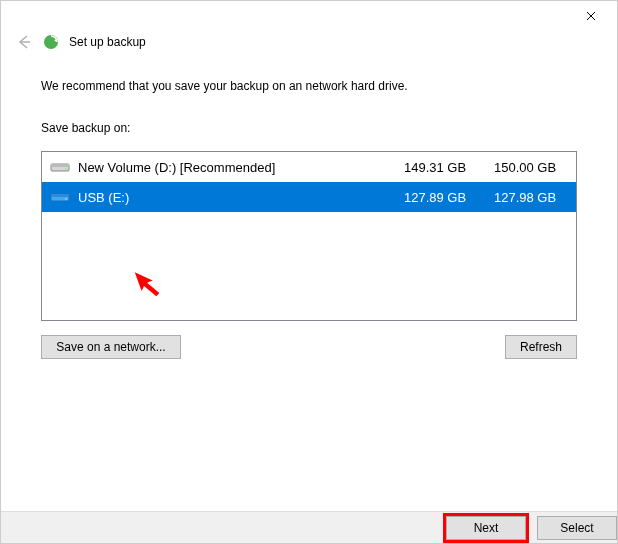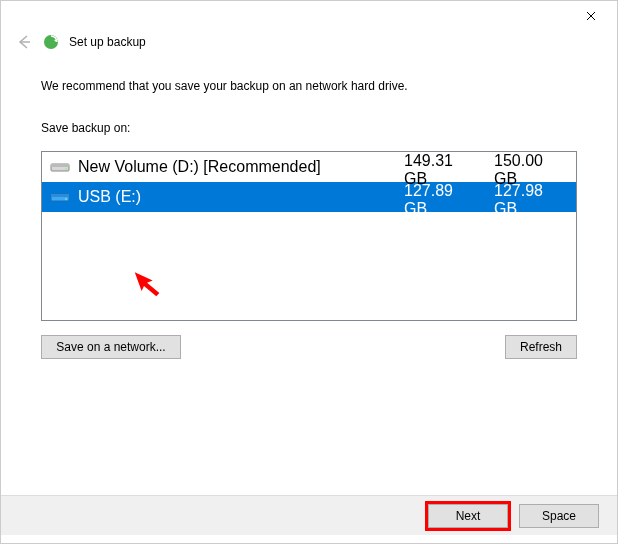--- a/index.html
+++ b/index.html
@@ -73,22 +73,23 @@
     border-right: 1px solid #e5e5e5;
     height: 100%;
     display: flex;
     align-items: center;
   }
   .col-dest { flex: 1 1 auto; }
   .col-free { width: 90px; }
   .col-total { width: 90px; border-right: none !important; }
   .trow {
     display: flex;
+    align-items: center;
     height: 30px;
-    font-size: 16px;
+    font-size: 13px;
   }
   .trow .cell { padding: 0 8px; }
   .trow .cell-dest { flex: 1 1 auto; display: flex; align-items: center; gap: 8px; }
   .trow .cell-free { width: 90px; }
   .trow .cell-total { width: 90px; }
   .trow.selected { background: #0078d7; color: #fff; }
   .drive-icon { width: 20px; height: 14px; display: flex; align-items: center; justify-content: center; }
   .btnrow {
     display: flex;
     justify-content: space-between;
@@ -98,29 +99,28 @@
     background: #e1e1e1;
     border: 1px solid #adadad;
     height: 24px;
     font-family: inherit;
     font-size: 12px;
     cursor: pointer;
     padding: 0 14px;
   }
   .footer {
     position: absolute;
-    left: 0; right: 0; bottom: 8px;
-    height: 40px;
+    left: 0; right: 0; bottom: 0;
+    height: 32px;
     background: #f0f0f0;
     border-top: 1px solid #ddd;
     display: flex;
     align-items: center;
     justify-content: flex-end;
     gap: 8px;
-    padding-right: 18px;
   }
   .footer .btn { width: 80px; }
   .next-hl {
     border: 3px solid #ff0000;
   }
   .pointer-arrow {
     position: absolute;
     left: 130px;
     top: 262px;
     pointer-events: none;
@@ -199,14 +199,14 @@
 
 <svg class="pointer-arrow" width="40" height="40" viewBox="0 0 40 40">
   <defs></defs>
   <polygon points="6,6 20,20 14,20 22,34 18,36 10,22 6,26" fill="#ff0000" transform="rotate(-20 14 14)"></polygon>
 </svg>
 
 <div class="footer">
   <span class="next-hl" style="display:inline-flex;">
     <button class="btn">Next</button>
   </span>
-  <button class="btn">Space</button>
+  <button class="btn">Select</button>
 </div>
 
 </body></html>

